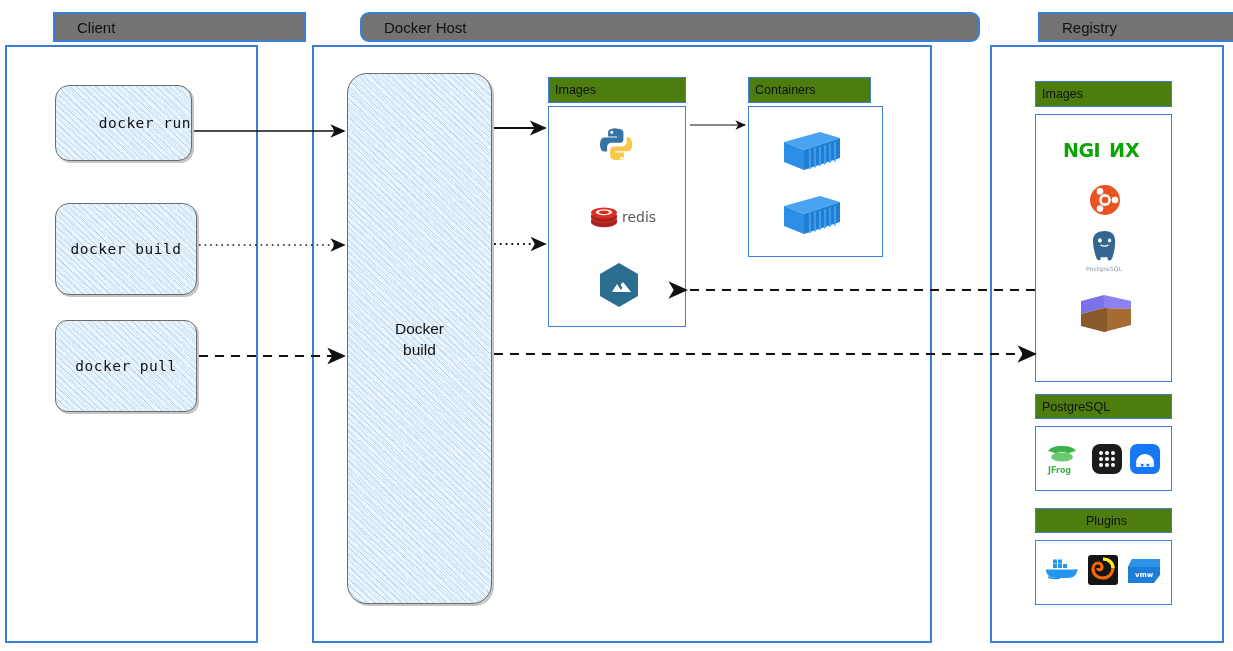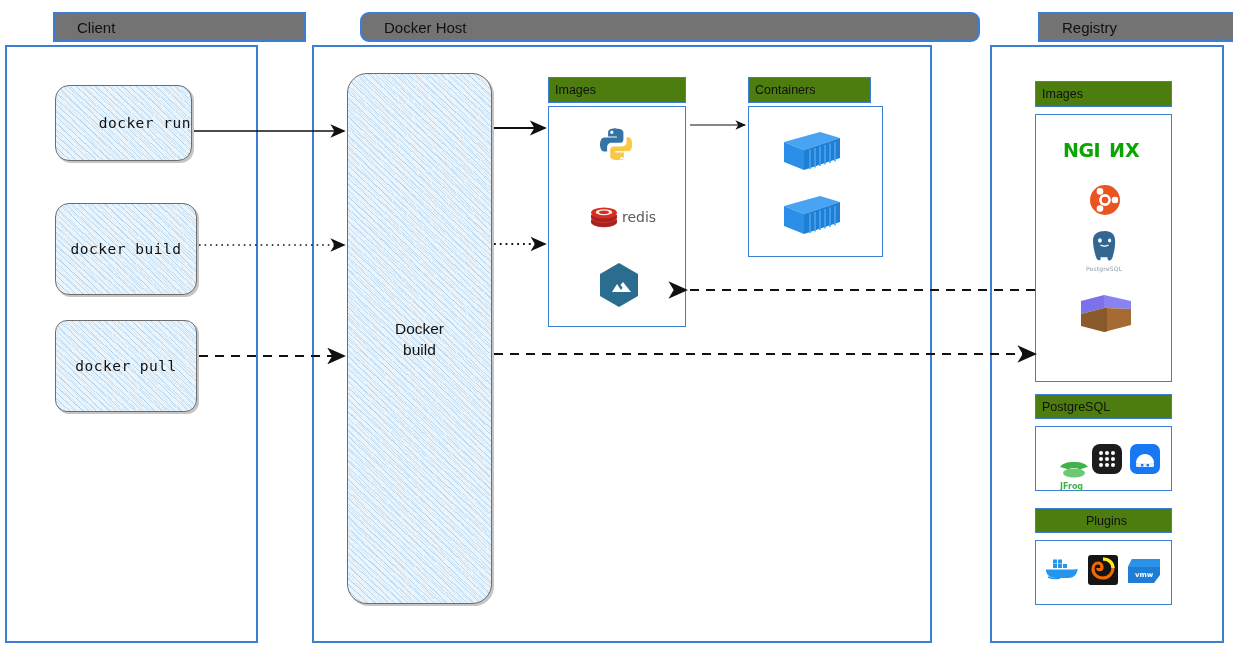--- a/index.html
+++ b/index.html
@@ -191,21 +191,21 @@
     <polygon points="26,19 53,20 53,36 26,43" fill="#a56b33"></polygon>
     <polygon points="26,19 26,43 29,43 29,19" fill="#6f4722" opacity=".5"></polygon>
   </svg>
 </div>
 
 <div class="sub-header" style="left:1035px;top:394px;width:137px;height:25px;">
   <span>PostgreSQL</span>
 </div>
 <div class="sub-body" style="left:1035px;top:426px;width:137px;height:65px;"></div>
 
-<div class="ico" style="left:1044px;top:459px;width:36px;height:34px;margin-left:12px;">
+<div class="ico" style="left:1044px;top:443px;width:36px;height:34px;">
   <svg width="36" height="34" viewBox="0 0 36 34">
     <path d="M4 8c2-3 6-5 14-5s12 2 14 5c-3 1-6 1-8 3-2-2-4-2-6-2s-4 0-6 2c-2-2-5-2-8-3z" fill="#40b24a"></path>
     <ellipse cx="18" cy="14" rx="11" ry="4.5" fill="#6cc973"></ellipse>
     <text x="4" y="30" class="jfrog-txt">JFrog</text>
   </svg>
 </div>
 <div class="ico" style="left:1092px;top:444px;width:30px;height:30px;">
   <svg width="30" height="30" viewBox="0 0 30 30">
     <rect x="0" y="0" width="30" height="30" rx="8" fill="#1c1c1c"></rect>
     <g fill="#ffffff">

